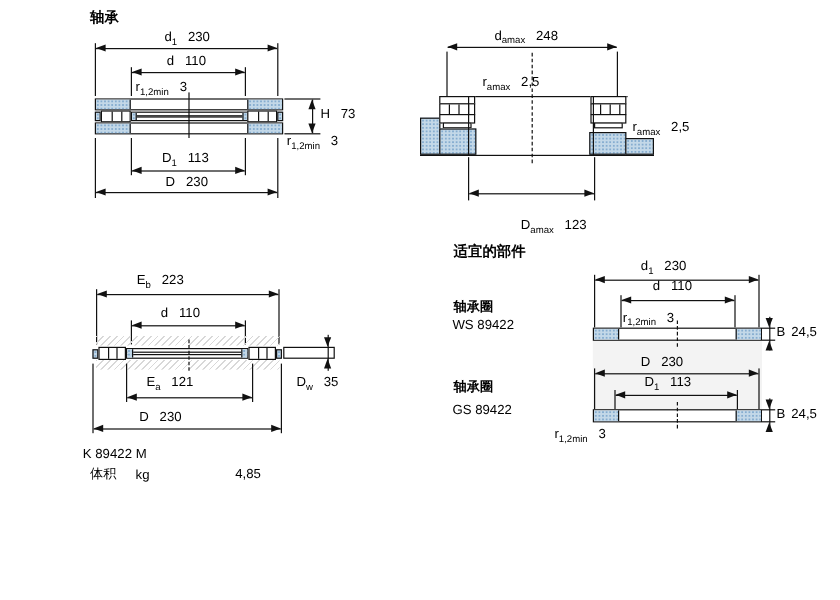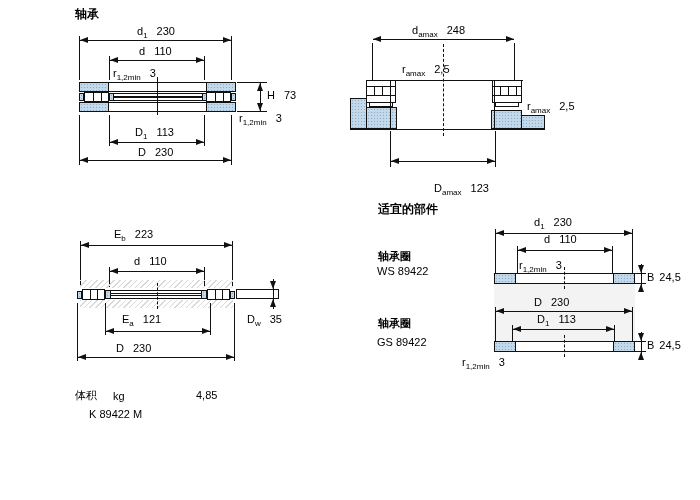--- a/index.html
+++ b/index.html
@@ -187,21 +187,21 @@
   <div class="t dlabel" style="left:122px;top:313px;"><span>E</span><sub>a</sub><span class="dval">121</span></div>
   <div class="xv" style="left:105px;top:303px;height:32px;"></div>
   <div class="xv" style="left:210px;top:303px;height:32px;"></div>
   <div class="dh" style="left:106px;top:331px;width:104px;"></div>
 
   <div class="t dlabel" style="left:116px;top:342px;"><span>D</span><sub></sub><span class="dval">230</span></div>
   <div class="xv" style="left:77px;top:303px;height:58px;"></div>
   <div class="xv" style="left:234px;top:303px;height:58px;"></div>
   <div class="dh" style="left:78px;top:357px;width:156px;"></div>
 
-  <div class="t" style="left:89px;top:373px;margin-top:35px;">K 89422 M</div>
+  <div class="t" style="left:69px;top:373px;">K 89422 M</div>
   <div class="t" style="left:75px;top:389px;">体积</div>
   <div class="t" style="left:113px;top:390px;">kg</div>
   <div class="t" style="left:196px;top:389px;">4,85</div>
 
   <div class="t title" style="left:378px;top:203px;">适宜的部件</div>
 
   <div class="t" style="left:378px;top:250px;font-weight:bold;">轴承圈</div>
   <div class="t" style="left:377px;top:265px;">WS 89422</div>
 
   <div class="ghost" style="left:494px;top:284px;width:141px;height:57px;"></div>

